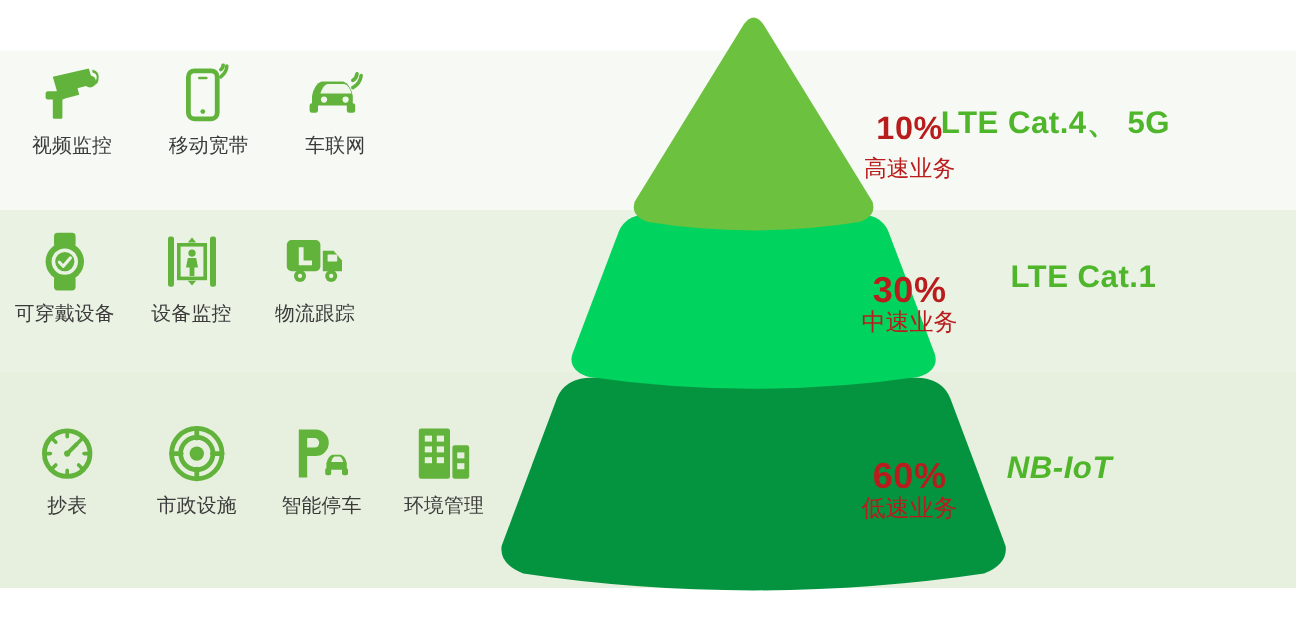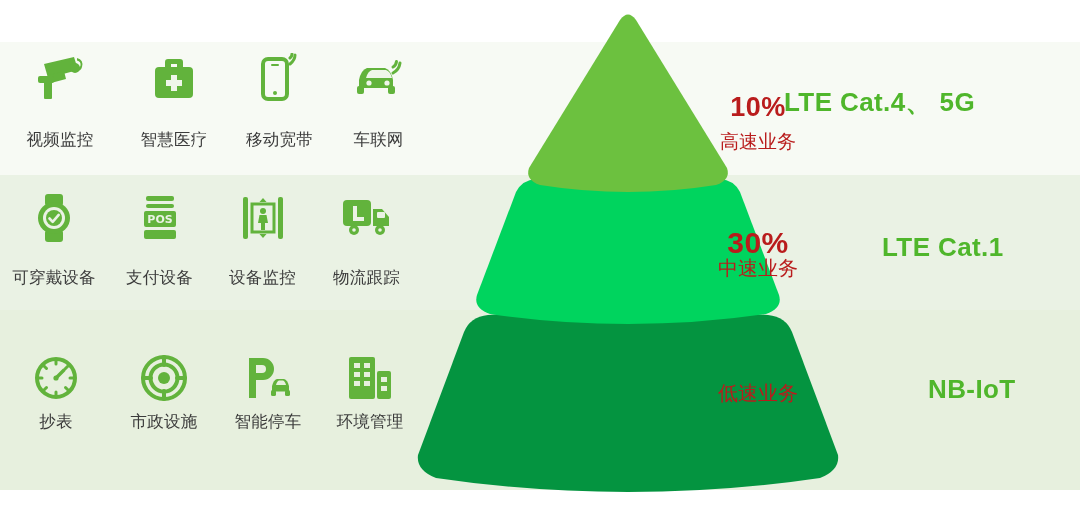--- a/index.html
+++ b/index.html
@@ -35,21 +35,21 @@
   #row-high{top:52px;}
   #row-mid{top:192px;}
   #row-low{top:352px;}
 
   
   #row-high .icon-cell:nth-child(1){width:120px;}
   #row-high .icon-cell:nth-child(2){width:108px;}
   #row-high .icon-cell:nth-child(3){width:103px;}
   #row-high .icon-cell:nth-child(4){width:95px;gap:18px;}
 
-  #row-mid .icon-cell:nth-child(1){width:108px;gap:16px;}
+  #row-mid .icon-cell:nth-child(1){width:108px;}
   #row-mid .icon-cell:nth-child(2){width:103px;}
   #row-mid .icon-cell:nth-child(3){width:103px;}
   #row-mid .icon-cell:nth-child(4){width:105px;}
 
   #row-low .icon-cell:nth-child(1){width:112px;}
   #row-low .icon-cell:nth-child(2){width:104px;}
   #row-low .icon-cell:nth-child(3){width:104px;}
   #row-low .icon-cell:nth-child(4){width:100px;}
 
   
@@ -70,22 +70,22 @@
   
   .tech-label{
     position:absolute;
     font-size:26px;
     font-weight:bold;
     color:#4fb62b;
     white-space:nowrap;
     letter-spacing:0.4px;
   }
   #tech-high{left:784px;top:85px;}
-  #tech-mid{left:842px;top:232px;margin-left:40px;}
-  #tech-low{left:928px;top:374px;}
+  #tech-mid{left:842px;top:215px;}
+  #tech-low{left:839px;top:374px;font-style:italic;}
 </style>
 </head>
 <body>
 
 <div id="stage">
 
   <div class="band" id="band-high"></div>
   <div class="band" id="band-mid"></div>
   <div class="band" id="band-low"></div>
 
@@ -100,32 +100,20 @@
             <circle cx="41" cy="14" r="5"></circle>
             <path d="M43 4 q7 2 5 9 q-1 4 -5 4 l0 -3 q3 0 3.5 -2.5 q0.7 -4 -3.5 -5 Z"></path>
             <rect x="10" y="25" width="8" height="20" rx="1"></rect>
             <rect x="4" y="22" width="16" height="7" rx="2"></rect>
           </g>
         </svg>
       </span>
       <span class="icon-label">视频监控</span>
     </div>
 
-    <div class="icon-cell">
-      <span class="glyph">
-        <svg width="48" height="48" viewBox="0 0 48 48">
-          <g fill="#62b33c">
-            <path d="M18 5 h12 a3 3 0 0 1 3 3 v5 h-6 v-3 h-6 v3 h-6 v-5 a3 3 0 0 1 3 -3 Z"></path>
-            <rect x="5" y="13" width="38" height="31" rx="4"></rect>
-          </g>
-          <path d="M21 21 h6 v5 h5 v6 h-5 v5 h-6 v-5 h-5 v-6 h5 Z" fill="#eff6ea"></path>
-        </svg>
-      </span>
-      <span class="icon-label">智慧医疗</span>
-    </div>
 
     <div class="icon-cell">
       <span class="glyph">
         <svg width="46" height="50" viewBox="0 0 46 50">
           <g fill="none" stroke="#62b33c" stroke-width="4">
             <rect x="6" y="6" width="24" height="40" rx="5"></rect>
           </g>
           <circle cx="18" cy="40" r="2" fill="#62b33c"></circle>
           <rect x="14" y="11" width="8" height="2" rx="1" fill="#62b33c"></rect>
           <g fill="none" stroke="#62b33c" stroke-width="3" stroke-linecap="round">
@@ -170,36 +158,20 @@
             <circle cx="23" cy="25" r="16"></circle>
           </g>
           <circle cx="23" cy="25" r="11" fill="#eaf2e4"></circle>
           <circle cx="23" cy="25" r="8" fill="#62b33c"></circle>
           <path d="M18.5 25.5 l3.2 3.4 l6 -7" fill="none" stroke="#eaf2e4" stroke-width="2.6" stroke-linecap="round" stroke-linejoin="round"></path>
         </svg>
       </span>
       <span class="icon-label">可穿戴设备</span>
     </div>
 
-    <div class="icon-cell">
-      <span class="glyph">
-        <svg width="44" height="48" viewBox="0 0 44 48">
-          <g fill="#62b33c">
-            <rect x="8" y="2" width="28" height="5" rx="2"></rect>
-            <rect x="8" y="10" width="28" height="4" rx="2"></rect>
-            <rect x="6" y="17" width="32" height="16" rx="2"></rect>
-            <rect x="6" y="36" width="32" height="9" rx="2"></rect>
-          </g>
-          <g fill="#eaf2e4" font-family="DejaVu Sans" font-size="11" font-weight="bold">
-            <text x="22" y="29" text-anchor="middle">POS</text>
-          </g>
-        </svg>
-      </span>
-      <span class="icon-label">支付设备</span>
-    </div>
 
     <div class="icon-cell">
       <span class="glyph">
         <svg width="46" height="48" viewBox="0 0 46 48">
           <g fill="#62b33c">
             <rect x="3" y="3" width="5" height="42" rx="2"></rect>
             <rect x="38" y="3" width="5" height="42" rx="2"></rect>
           </g>
           <rect x="12" y="10" width="22" height="28" fill="none" stroke="#62b33c" stroke-width="3"></rect>
           <g fill="#62b33c">
@@ -354,20 +326,21 @@
 
     <div class="tier-text" id="tier-text-high">
       <div class="tier-pct">10%</div>
       <div class="tier-name">高速业务</div>
     </div>
     <div class="tier-text" id="tier-text-mid">
       <div class="tier-pct">30%</div>
       <div class="tier-name">中速业务</div>
     </div>
     <div class="tier-text" id="tier-text-low">
+      <div class="tier-pct">60%</div>
       <div class="tier-name">低速业务</div>
     </div>
   </div>
 
   <div class="tech-label" id="tech-high">LTE Cat.4、 5G</div>
   <div class="tech-label" id="tech-mid">LTE Cat.1</div>
   <div class="tech-label" id="tech-low">NB-IoT</div>
 
 </div>
 

